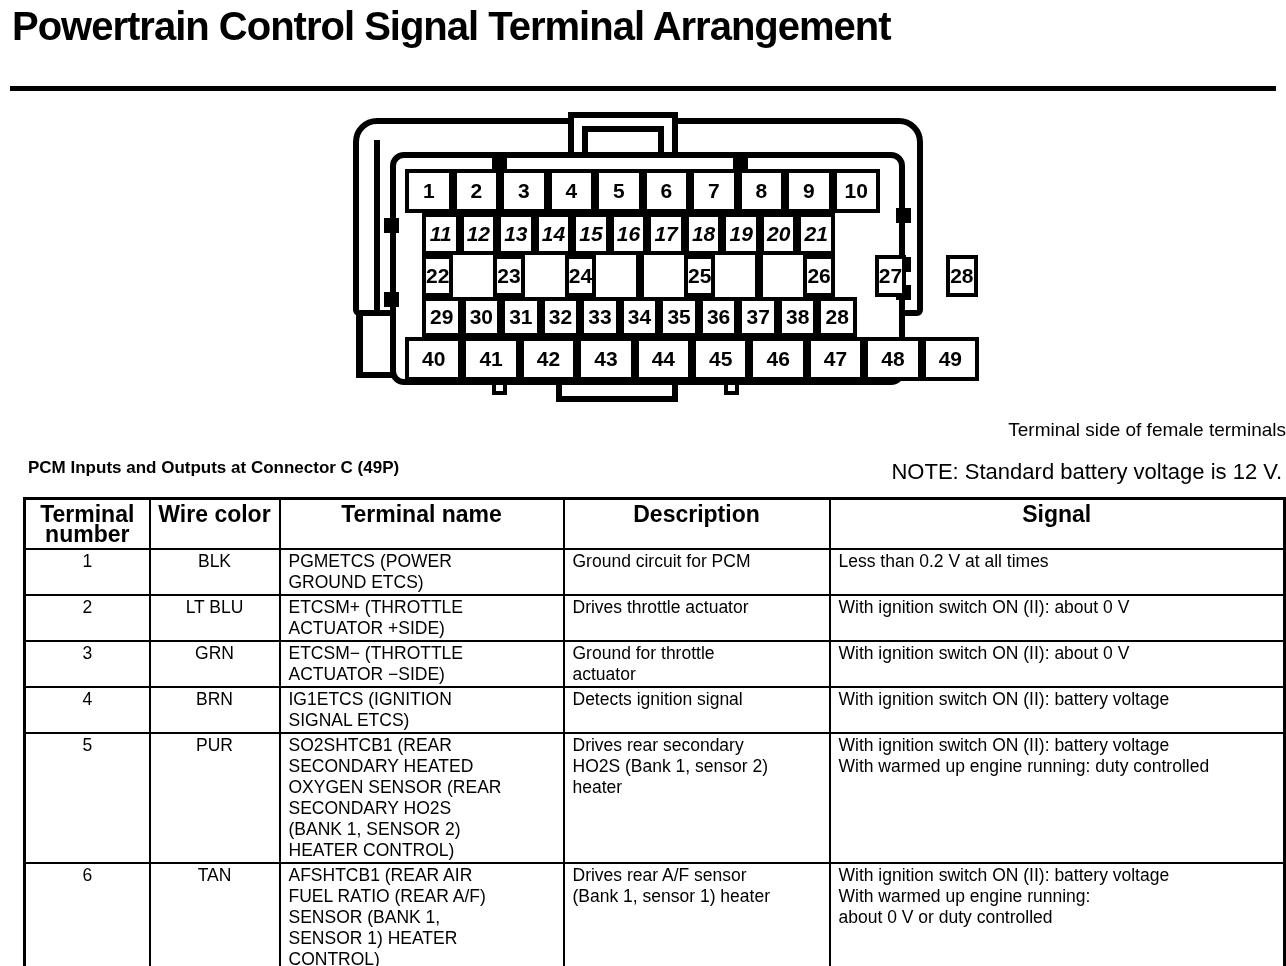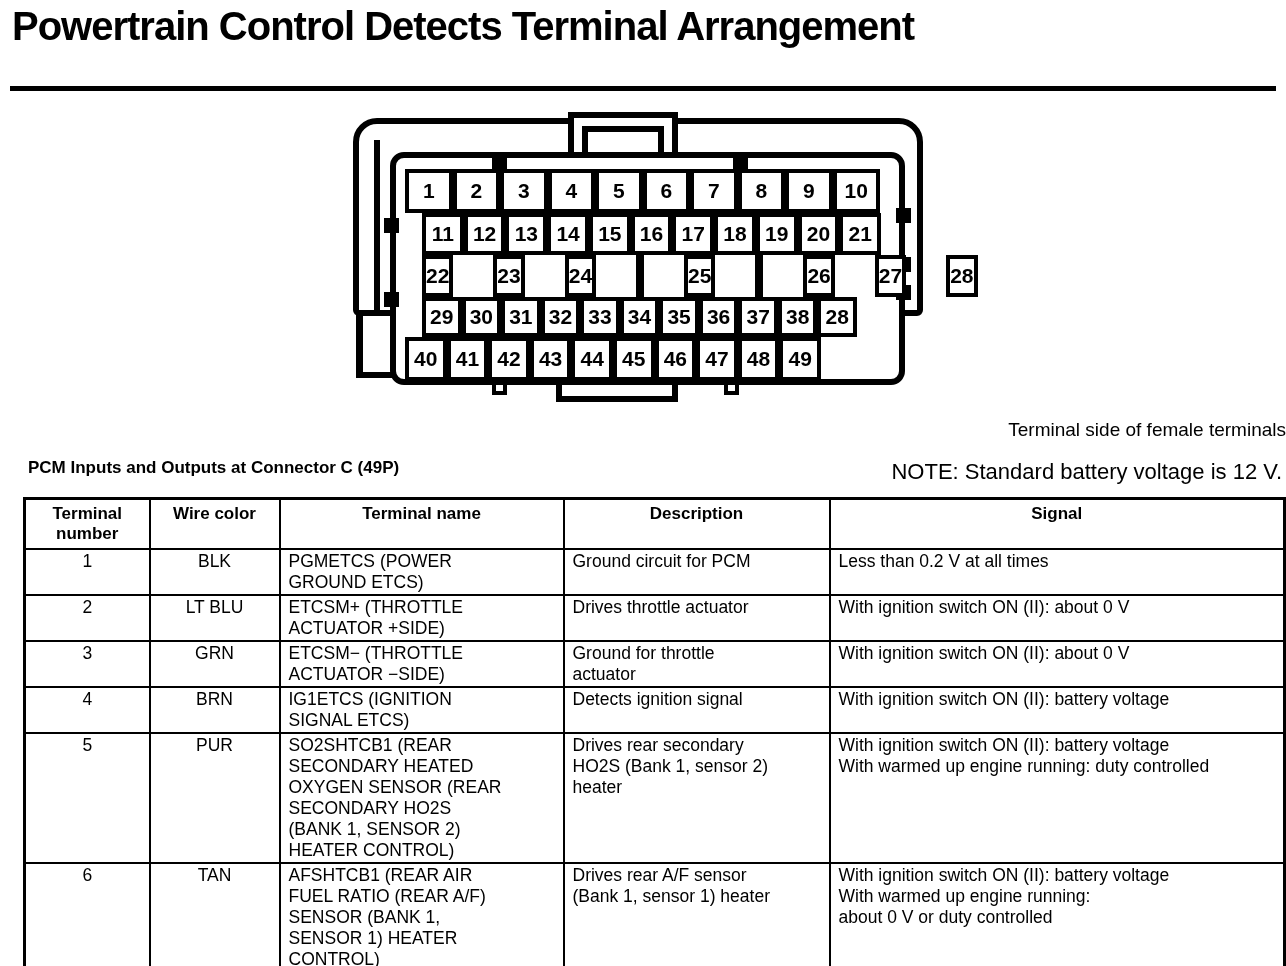--- a/index.html
+++ b/index.html
@@ -31,49 +31,49 @@
                 border:6px solid #000; border-top:none; z-index:1; }
   .notch-b { width:15px; height:12px; border:4px solid #000; border-top:none; z-index:1; }
   .nb1 { left:492px; top:383px; } .nb2 { left:724px; top:383px; }
   .sq { width:15px; height:15px; background:#000; z-index:3; }
   .sqt1{left:492px;top:154px;} .sqt2{left:733px;top:154px;}
   .sql1{left:384px;top:218px;} .sql2{left:384px;top:292px;}
   .sqr1{left:896px;top:208px;} .sqr2{left:896px;top:257px;} .sqr3{left:896px;top:285px;}
 
   .trow { display:flex; z-index:4; }
   .row-a { left:405px; top:169px; width:475px; height:44px; }
-  .row-b { left:422px; top:213px; width:459px; height:42px; }
+  .row-b { left:422px; top:213px; width:413px; height:42px;font-style:italic; }
   .row-c { left:422px; top:255px; width:435px; height:42px;gap:40px; }
   .row-d { left:422px; top:297px; width:435px; height:40px; }
-  .row-e { left:405px; top:337px; width:416px; height:44px; }
+  .row-e { left:405px; top:337px; width:574px; height:44px; }
   .cell { flex:1; border:4px solid #000; background:#fff;
           display:flex; align-items:center; justify-content:center;
           font-weight:bold; font-size:21px; }
   .cell.x2 { flex:2; padding:0; }
   .cell svg { width:100%; height:100%; display:block; }
 
   .caption { left:0; top:419px; width:1286px; text-align:right; font-size:19px; }
 
   
   .sec-head { left:28px; top:458px; font-size:17px; font-weight:bold; white-space:nowrap; }
   .sec-note { top:459px; right:4px; font-size:22px; white-space:nowrap; }
 
   
   table.pcm { left:23px; top:497px; width:1260px; position:absolute;
               border-collapse:collapse; table-layout:fixed; border:3px solid #000; }
   .pcm th, .pcm td { border:2px solid #000; white-space:pre-line; }
-  .pcm th { font-size:17px; font-weight:bold; text-align:center;
+  .pcm th { font-size:23px; font-weight:bold; text-align:center;
             vertical-align:top; padding:4px 2px; line-height:20px; }
   .pcm td { font-size:17.5px; line-height:21px; padding:1px 8px; vertical-align:top; }
   .pcm td.ctr { text-align:center; padding:1px 2px; }
 </style>
 </head>
 <body>
 
-<div class="abs title">Powertrain Control Detects Terminal Arrangement</div>
+<div class="abs title">Powertrain Control Signal Terminal Arrangement</div>
 <div class="abs rule"></div>
 
 <div class="abs shell-outer"></div>
 <div class="abs skirt-v"></div>
 <div class="abs skirt-h"></div>
 <div class="abs midwall-l"></div>
 <div class="abs tab-top-outer"></div>
 <div class="abs tab-top-inner"></div>
 <div class="abs shell-inner"></div>
 <div class="abs tab-bottom"></div>

